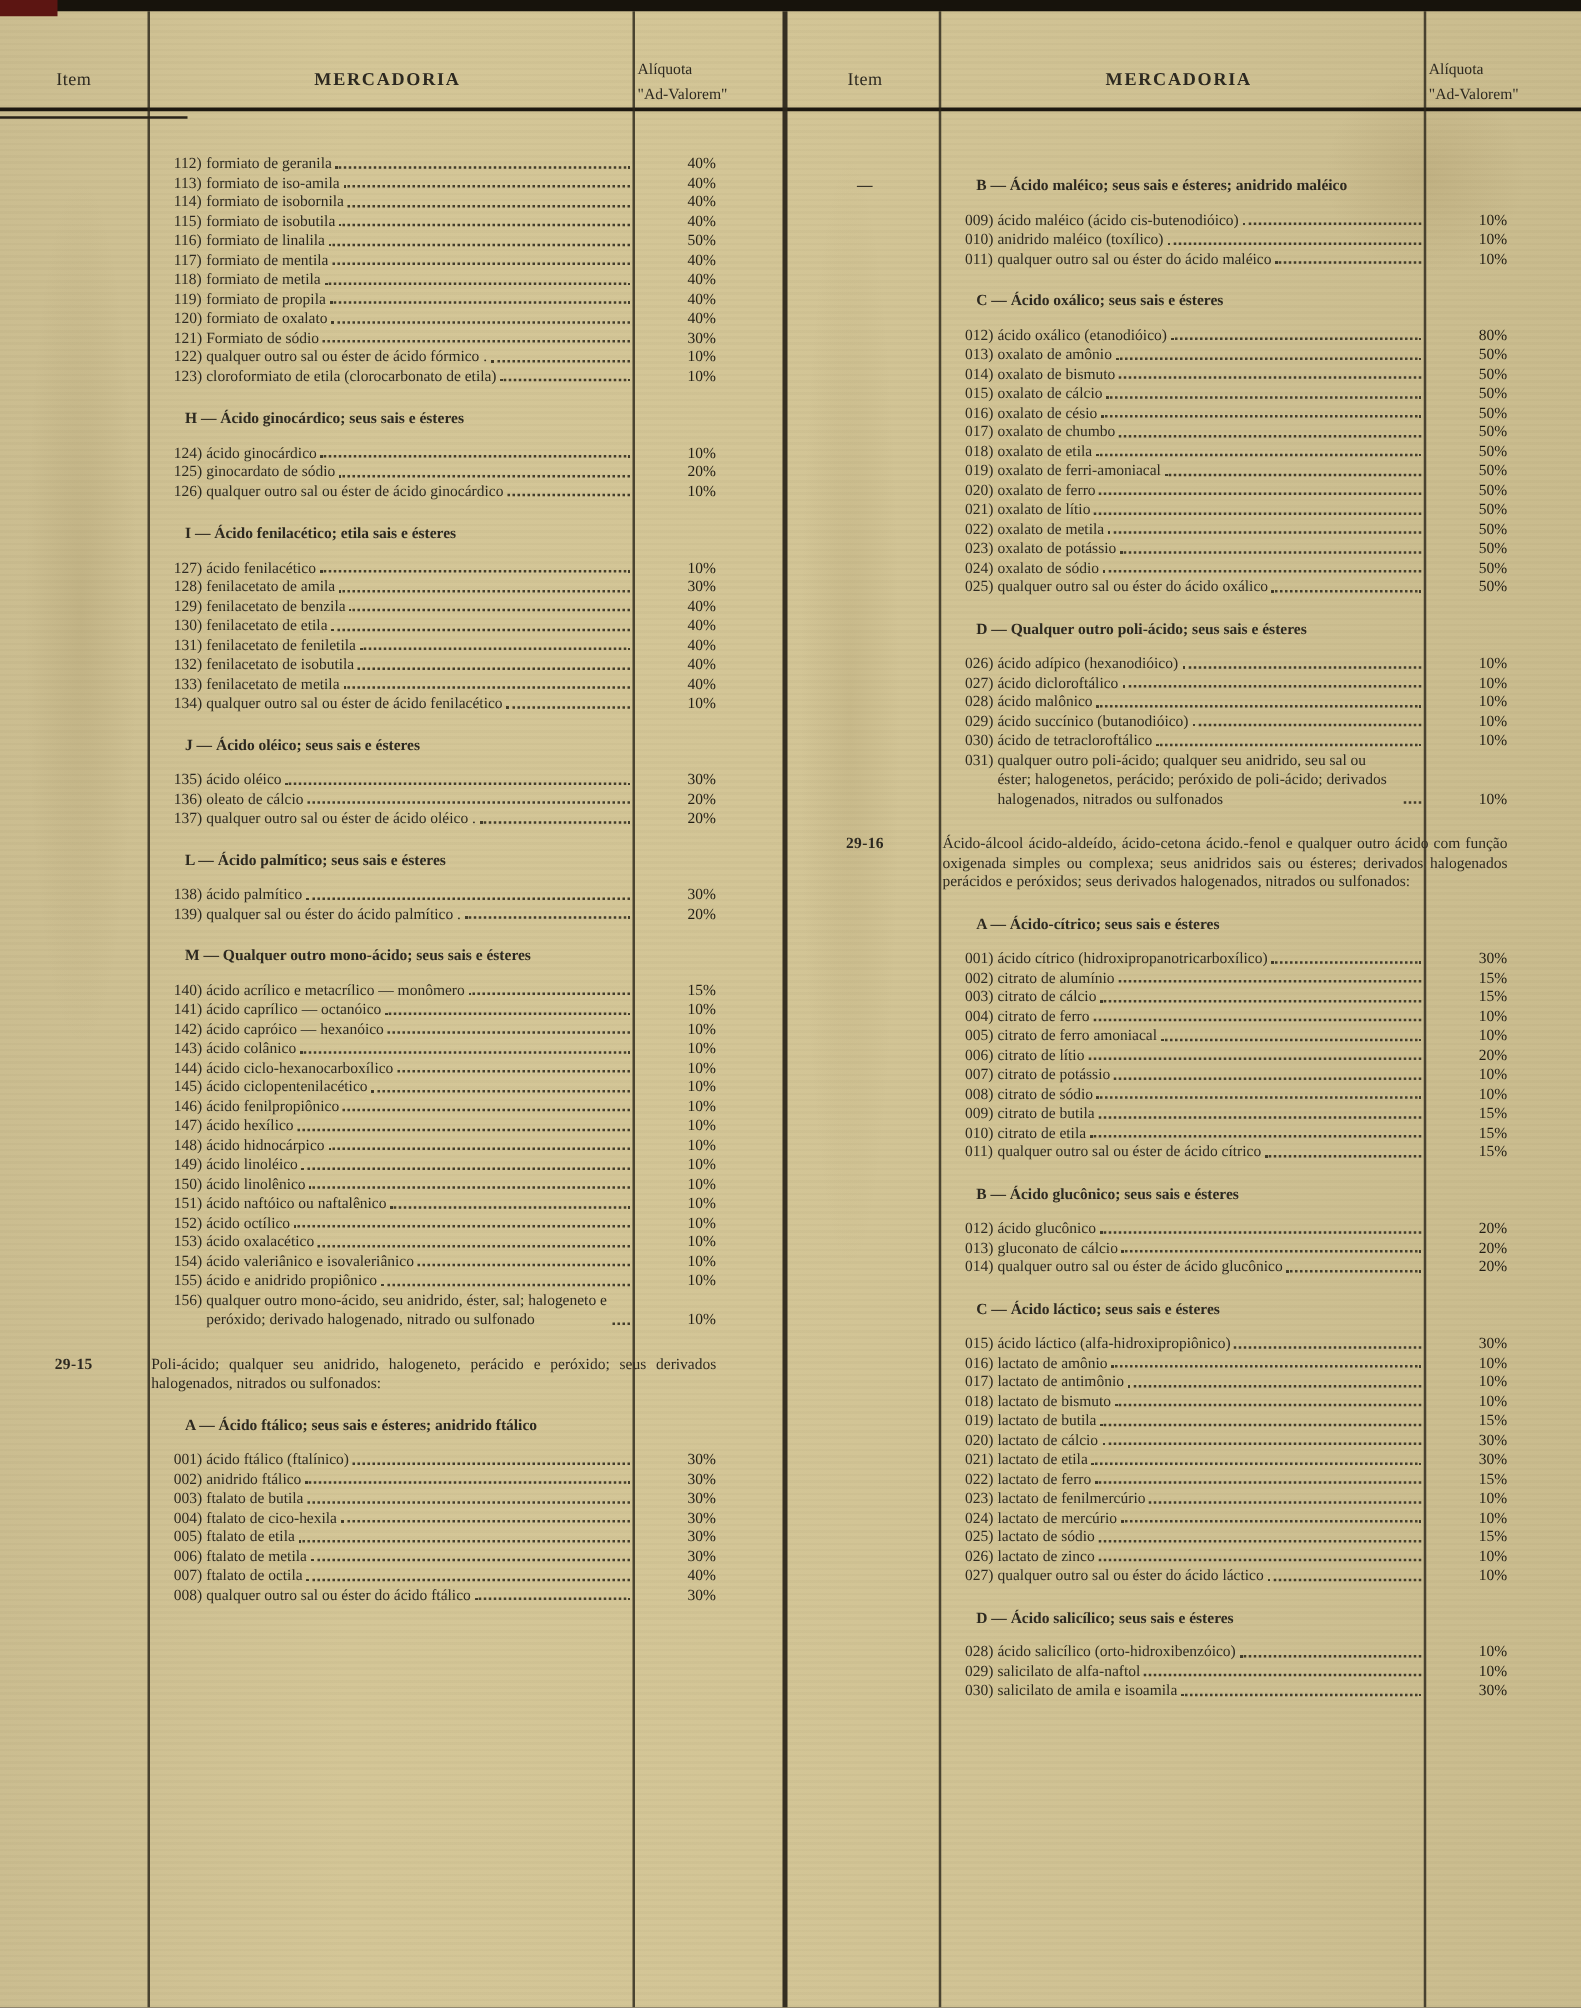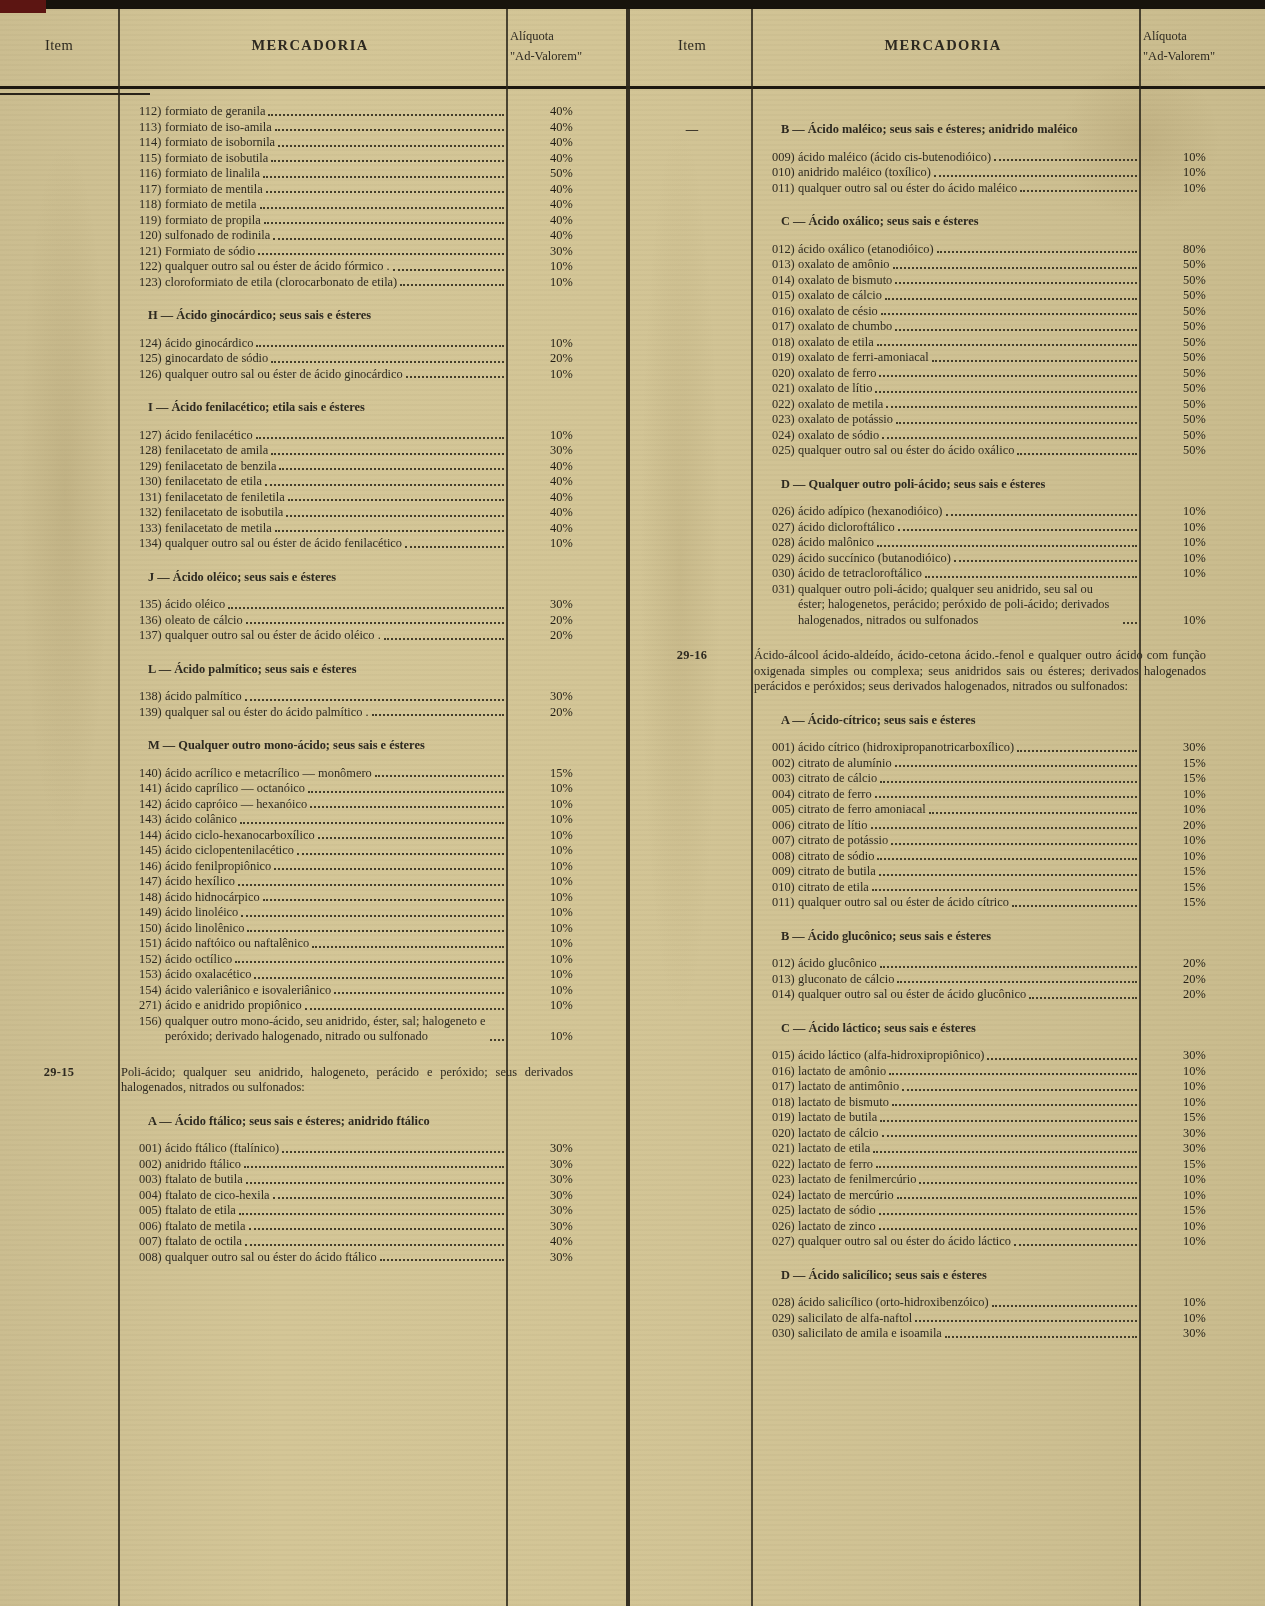--- a/index.html
+++ b/index.html
@@ -16,21 +16,21 @@
   .s3{left:1060px;top:60px;width:160px;height:160px;background:radial-gradient(closest-side,rgba(130,105,60,.15),rgba(0,0,0,0));}
 
   .topbar{position:absolute;top:0;left:0;right:0;height:9px;background:#17130c;}
   .topmark{position:absolute;top:0;left:0;width:46px;height:13px;background:#5c1512;}
   .rule-head{position:absolute;top:86px;left:0;right:0;height:3px;background:#1d1810;}
   .rule-head2{position:absolute;top:93px;left:0;width:150px;height:1.6px;background:#2a241a;}
 
   .vline{position:absolute;top:9px;bottom:0;width:2px;background:#2c271b;opacity:.82;}
   .v-center{width:3.5px;opacity:.95;}
 
-  .half{position:absolute;top:7px;bottom:0;width:632px;overflow:hidden;}
+  .half{position:absolute;top:26px;bottom:0;width:632px;overflow:hidden;}
   .half.left{left:0;}
   .half.right{left:633px;}
 
   .head{height:77px;display:flex;align-items:center;}
   .h-item{width:118px;flex:none;text-align:center;font-size:14.5px;letter-spacing:.4px;}
   .h-merc{flex:1;text-align:center;font-weight:700;font-size:14.5px;letter-spacing:1.4px;}
   .h-aliq{width:130px;flex:none;font-size:12.5px;line-height:20px;padding-left:8px;box-sizing:border-box;}
 
   .rows{padding-top:20px;}
   .row{display:flex;align-items:flex-start;font-size:12.4px;line-height:15.5px;}
@@ -145,21 +145,21 @@
           <span class="c-body">
             <span class="txt">formiato de propila</span>
             <span class="dots"></span>
           </span>
           <span class="c-rate">40%</span>
         </div>
         <div class="row entry">
           <span class="c-item"></span>
           <span class="c-num">120)</span>
           <span class="c-body">
-            <span class="txt">sulfonado de rodinila</span>
+            <span class="txt">formiato de oxalato</span>
             <span class="dots"></span>
           </span>
           <span class="c-rate">40%</span>
         </div>
         <div class="row entry">
           <span class="c-item"></span>
           <span class="c-num">121)</span>
           <span class="c-body">
             <span class="txt">Formiato de sódio</span>
             <span class="dots"></span>
@@ -478,21 +478,21 @@
           <span class="c-item"></span>
           <span class="c-num">154)</span>
           <span class="c-body">
             <span class="txt">ácido valeriânico e isovaleriânico</span>
             <span class="dots"></span>
           </span>
           <span class="c-rate">10%</span>
         </div>
         <div class="row entry">
           <span class="c-item"></span>
-          <span class="c-num">271)</span>
+          <span class="c-num">155)</span>
           <span class="c-body">
             <span class="txt">ácido e anidrido propiônico</span>
             <span class="dots"></span>
           </span>
           <span class="c-rate">10%</span>
         </div>
         <div class="row entry">
           <span class="c-item"></span>
           <span class="c-num">156)</span>
           <span class="c-body">

